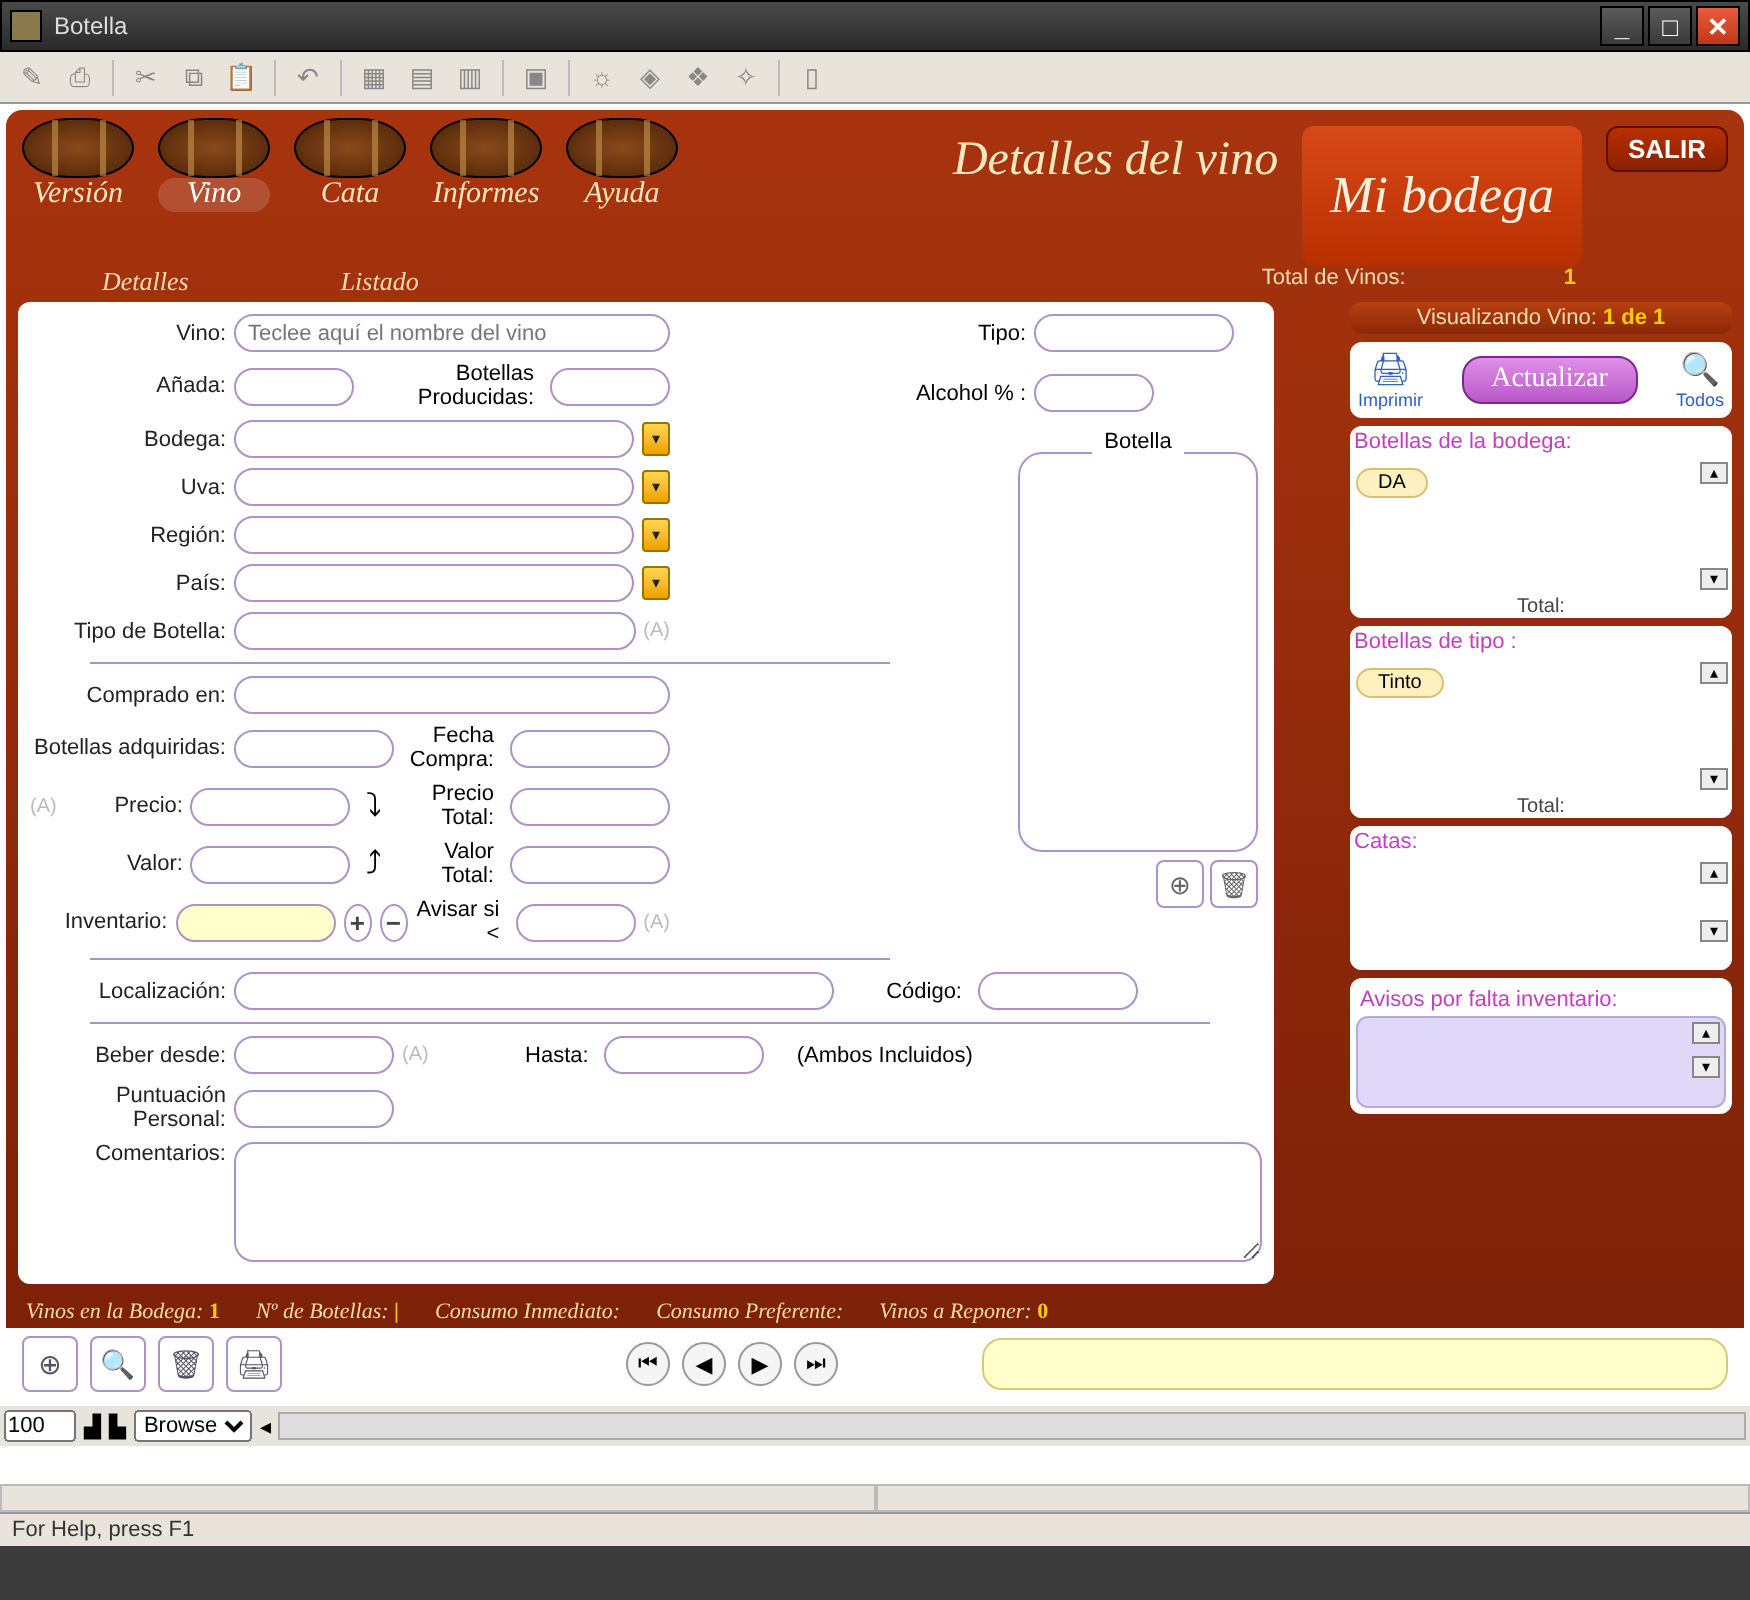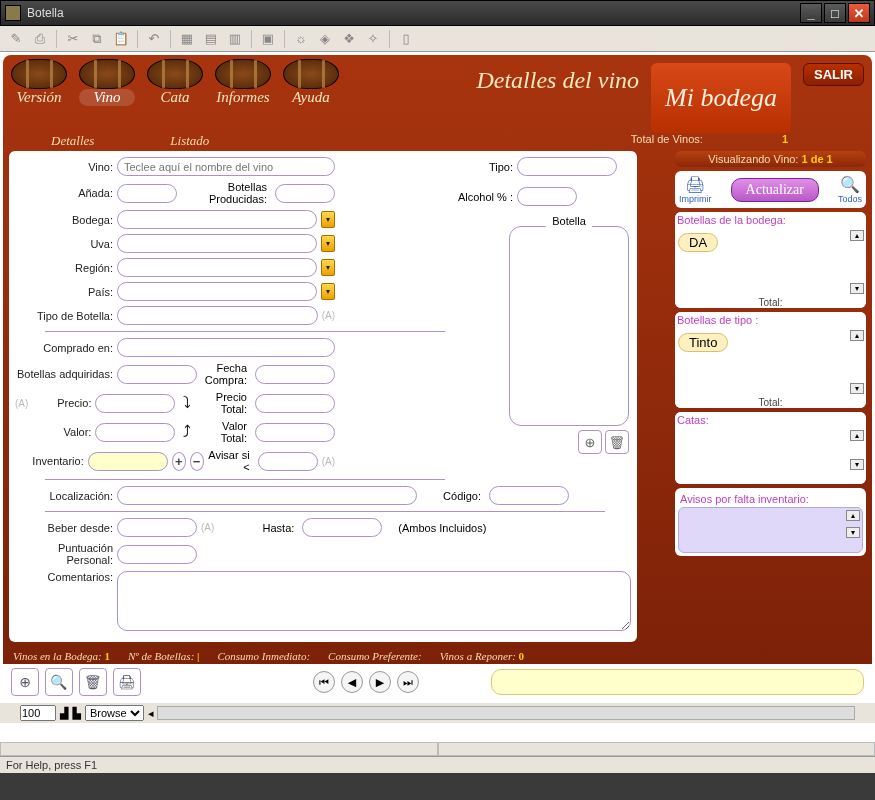--- a/index.html
+++ b/index.html
@@ -54,34 +54,34 @@
 .rightlbl { text-align: right; width: 64px; font-size: 11px; }
 
 .bottlepanel { border: 1px solid #b090c8; border-radius: 12px; width: 120px; height: 200px; background: #fff; }
 .bottlehead { text-align: center; font-size: 11px; margin-bottom: -9px; }
 .bottlehead span { background: #fff; padding: 0 6px; position: relative; top: -8px; }
 
 .sideinner { background: linear-gradient(#b8400e,#8a2808); border-radius: 6px; padding: 2px; margin-bottom: 4px; text-align: center; color: #f8dcb0; font-size: 11px; }
 .actbtn { background: linear-gradient(#e090e8,#b858c8); border: 1px solid #7a2890; border-radius: 10px; padding: 3px 14px; font-family: 'Times New Roman', serif; font-size: 14px; color: #fff; }
 .sidehead { color: #c040c0; font-size: 11px; background: #fff; padding: 2px; border-radius: 6px 6px 0 0; }
 .sidebody { background: #fff; border-radius: 0 0 6px 6px; padding: 3px; min-height: 80px; position: relative; }
-.sidetag { background: #fff0c0; border: 1px solid #d8c070; border-radius: 10px; padding: 1px 10px; font-size: 13px; margin: 2px auto; display: inline-block; }
+.sidetag { background: #fff0c0; border: 1px solid #d8c070; border-radius: 10px; padding: 1px 10px; font-size: 10px; margin: 2px auto; display: inline-block; }
 .scroll { position: absolute; right: 2px; top: 2px; bottom: 14px; width: 14px; display: flex; flex-direction: column; justify-content: space-between; }
 .scroll span { border: 1px solid #888; background: #eee; font-size: 8px; text-align: center; }
 .total { font-size: 10px; color: #444; text-align: center; }
 
 .statbar { display: flex; padding: 2px 10px; font-family: 'Times New Roman', serif; font-style: italic; font-size: 11px; color: #f8dcb0; gap: 18px; }
 .statbar b { color: #fc0; font-style: normal; }
 
 .btombar { background: #fff; display: flex; align-items: center; padding: 4px 8px; gap: 6px; }
 .btombtn { border: 1px solid #b090c8; border-radius: 4px; width: 28px; height: 28px; display: inline-flex; align-items: center; justify-content: center; font-size: 14px; color: #556; }
 .navbtn { width: 22px; height: 22px; border: 1px solid #999; border-radius: 50%; display: inline-flex; align-items: center; justify-content: center; font-size: 11px; background: #f5f5f5; }
 .yellowstrip { flex: 1; height: 26px; background: #ffffcc; border: 1px solid #d8c878; border-radius: 10px; }
 
-.zoombar { background: #e8e4dc; padding: 2px 20px; display: flex; align-items: center; gap: 4px; font-size: 11px; }
+.zoombar { background: #e8e4dc; padding: 2px 2px; display: flex; align-items: center; gap: 4px; font-size: 11px; }
 .zoombar input { width: 36px; font-size: 11px; }
 .zoombar select { font-size: 11px; }
 
 .bottombars { background: #e8e4dc; height: 14px; display: flex; }
 .bottombars div { flex: 1; border: 1px solid #bbb; }
 .statusbar { background: #e8e4dc; padding: 2px 6px; font-size: 11px; color: #333; border-top: 1px solid #999; }
 .avisos { background: #e0d8f8; border: 1px solid #b8a8e0; border-radius: 6px; min-height: 46px; position: relative; }
 </style>
 </head>
 <body>

